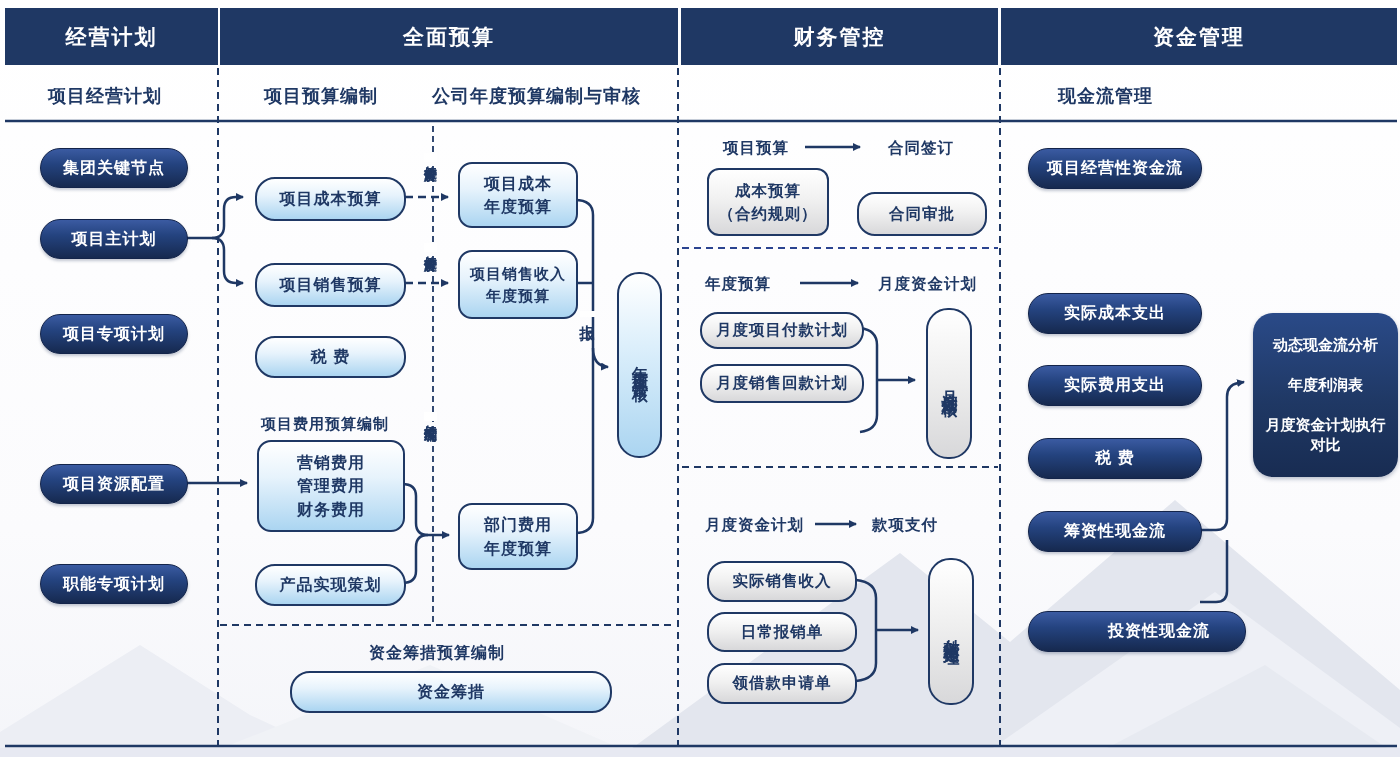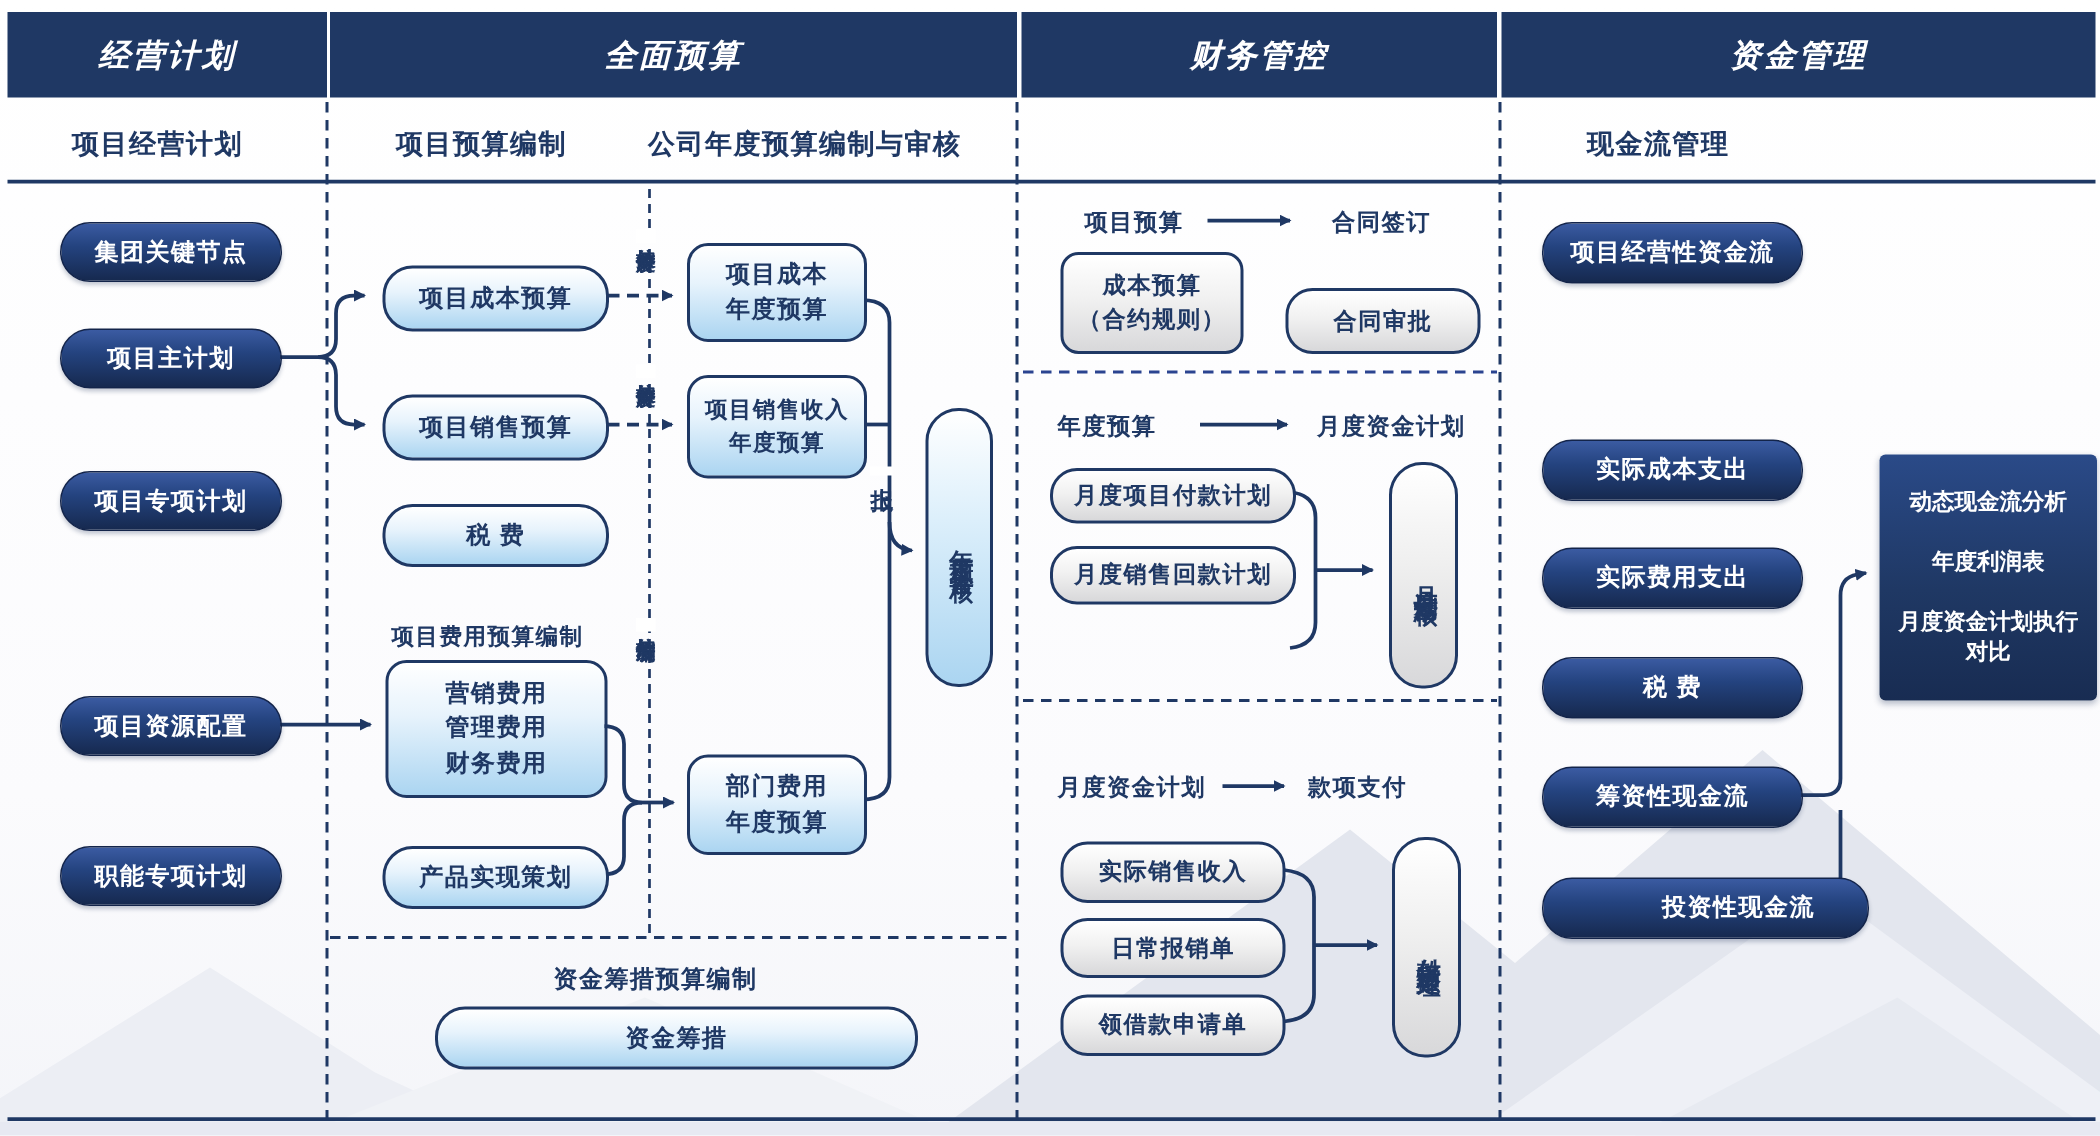--- a/index.html
+++ b/index.html
@@ -1,21 +1,21 @@
 <!DOCTYPE html>
 <html><head>
 <meta charset="utf-8">
 <style>
   html,body{margin:0;padding:0;}
   body{font-family:"Liberation Sans","DejaVu Sans",sans-serif;background:#ffffff;}
   #canvas{position:relative;width:1400px;height:757px;overflow:hidden;background:linear-gradient(180deg,#ffffff 0%,#fbfbfd 70%,#f4f5f9 100%);}
   svg.layer{position:absolute;left:0;top:0;width:1400px;height:757px;pointer-events:none;}
 
   .hdr-seg{position:absolute;top:8px;height:57px;background:#1f3864;color:#ffffff;
-    display:flex;align-items:center;justify-content:center;font-size:21px;font-weight:bold;letter-spacing:2px;font-style:italic;}
+    display:flex;align-items:center;justify-content:center;font-size:21px;font-weight:bold;letter-spacing:2px;}
   .subtitle{position:absolute;color:#1f3864;font-size:18px;font-weight:bold;letter-spacing:1px;white-space:nowrap;}
 
   .pill-dark{position:absolute;background:linear-gradient(180deg,#3b5ba2 0%,#24437f 40%,#16294f 100%);
     border:1px solid #13244a;border-radius:20px;color:#ffffff;font-size:16px;font-weight:bold;
     display:flex;align-items:center;justify-content:center;white-space:nowrap;letter-spacing:1px;
     box-shadow:0 2px 3px rgba(20,40,80,.25);}
   .pill-light,.box-light{position:absolute;background:linear-gradient(180deg,#ffffff 0%,#e7f3fc 40%,#abd5f1 100%);
     border:2px solid #1f3864;color:#1f3864;font-size:16px;font-weight:bold;
     display:flex;align-items:center;justify-content:center;white-space:nowrap;letter-spacing:1px;}
   .pill-light{border-radius:20px;}
@@ -27,23 +27,23 @@
   .box-grey{border-radius:12px;flex-direction:column;line-height:1.5;}
   .vpill{position:absolute;border-radius:22px;display:flex;align-items:center;justify-content:center;
     font-size:16px;font-weight:bold;color:#1f3864;writing-mode:vertical-rl;letter-spacing:4px;}
   .vpill.light{background:linear-gradient(180deg,#ffffff 0%,#dcEFfb 40%,#abd5f1 100%);border:2px solid #1f3864;}
   .vpill.grey{background:linear-gradient(180deg,#ffffff 0%,#efefef 45%,#d8d8da 100%);border:2px solid #1f3864;}
   .vlabel{position:absolute;writing-mode:vertical-rl;color:#1f3864;background:#ffffff;
     font-size:13px;font-weight:bold;letter-spacing:1px;line-height:1;padding:2px 0;}
   .sec-title{position:absolute;color:#1f3864;font-size:15.5px;font-weight:bold;white-space:nowrap;letter-spacing:1px;}
   .small-label{position:absolute;color:#1f3864;font-size:15px;font-weight:bold;white-space:nowrap;letter-spacing:1px;}
   .box-dark{position:absolute;background:linear-gradient(180deg,#2a4a88 0%,#1f3864 55%,#182c52 100%);
-    border-radius:4px;color:#ffffff;font-size:15px;font-weight:bold;text-align:center;
+    border-radius:20px;color:#ffffff;font-size:15px;font-weight:bold;text-align:center;
     display:flex;flex-direction:column;align-items:center;justify-content:space-between;
-    padding:22px 10px;box-sizing:border-box;line-height:1.35;box-shadow:0 2px 4px rgba(20,40,80,.3);}
+    padding:22px 10px;box-sizing:border-box;line-height:1.35;box-shadow:0 2px 4px rgba(20,40,80,.3);margin-top:10px;}
   .bottom-strip{position:absolute;left:0;top:748px;width:1400px;height:9px;background:#e7e9f2;}
 </style>
 </head>
 <body>
 
 <div id="canvas">
 
   <svg class="layer" viewBox="0 0 1400 757">
     <path d="M -40 757 L 140 645 L 250 715 L 340 757 Z" fill="#eceef4"></path>
     <path d="M 200 757 L 430 665 L 640 757 Z" fill="#f0f2f6"></path>
@@ -170,21 +170,21 @@
   <div class="pill-grey" style="left:707px;top:561px;width:146px;height:37px;">实际销售收入</div>
   <div class="pill-grey" style="left:707px;top:612px;width:146px;height:36px;">日常报销单</div>
   <div class="pill-grey" style="left:707px;top:663px;width:146px;height:37px;">领借款申请单</div>
   <div class="vpill grey" style="left:928px;top:558px;width:42px;height:143px;letter-spacing:2px;">付款审核处理</div>
 
   <div class="pill-dark" style="left:1028px;top:148px;width:172px;height:39px;">项目经营性资金流</div>
   <div class="pill-dark" style="left:1028px;top:293px;width:172px;height:39px;">实际成本支出</div>
   <div class="pill-dark" style="left:1028px;top:365px;width:172px;height:39px;">实际费用支出</div>
   <div class="pill-dark" style="left:1028px;top:438px;width:172px;height:39px;">税  费</div>
   <div class="pill-dark" style="left:1028px;top:511px;width:172px;height:39px;">筹资性现金流</div>
-  <div class="pill-dark" style="left:1028px;top:585px;width:172px;height:39px;padding-left:44px;">投资性现金流</div>
+  <div class="pill-dark" style="left:1028px;top:611px;width:172px;height:39px;padding-left:44px;">投资性现金流</div>
 
   <div class="box-dark" style="left:1253px;top:303px;width:145px;height:164px;">
     <span>动态现金流分析</span>
     <span>年度利润表</span>
     <span>月度资金计划执行对比</span>
   </div>
 
   <div class="bottom-strip"></div>
 </div>
 

